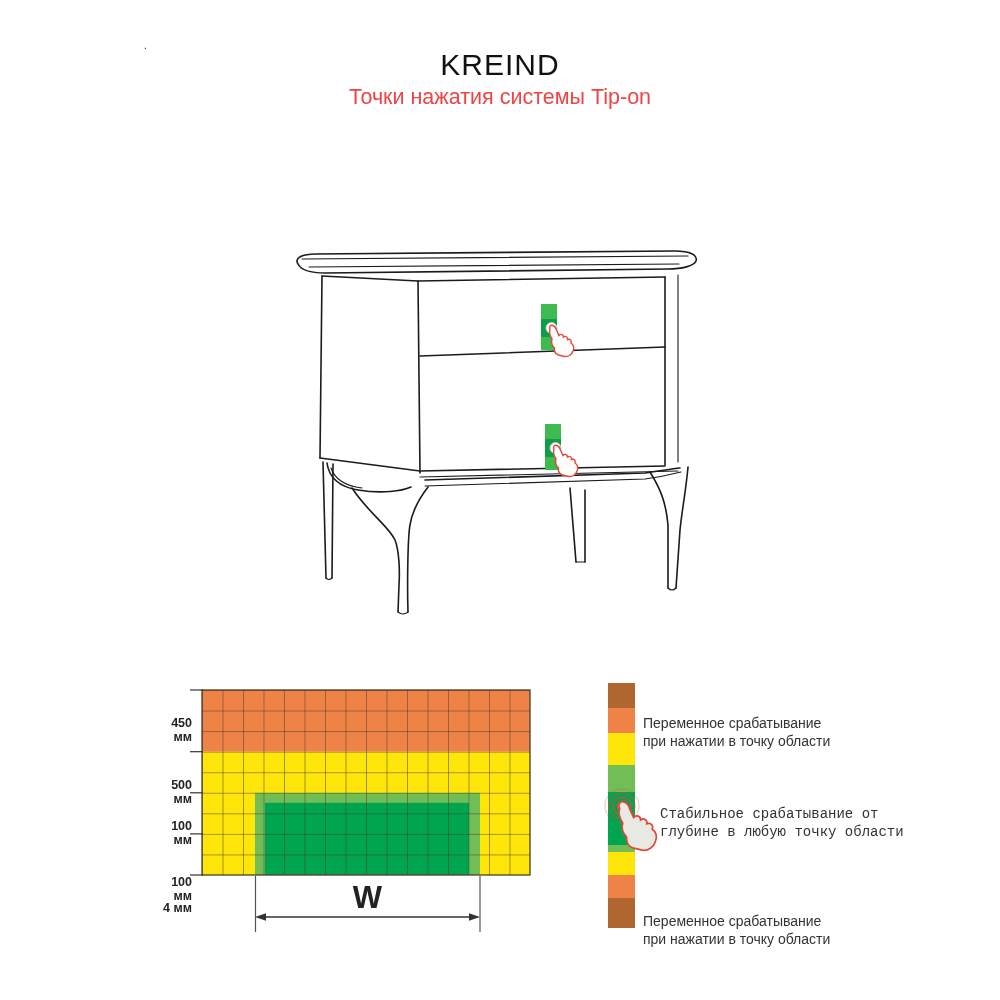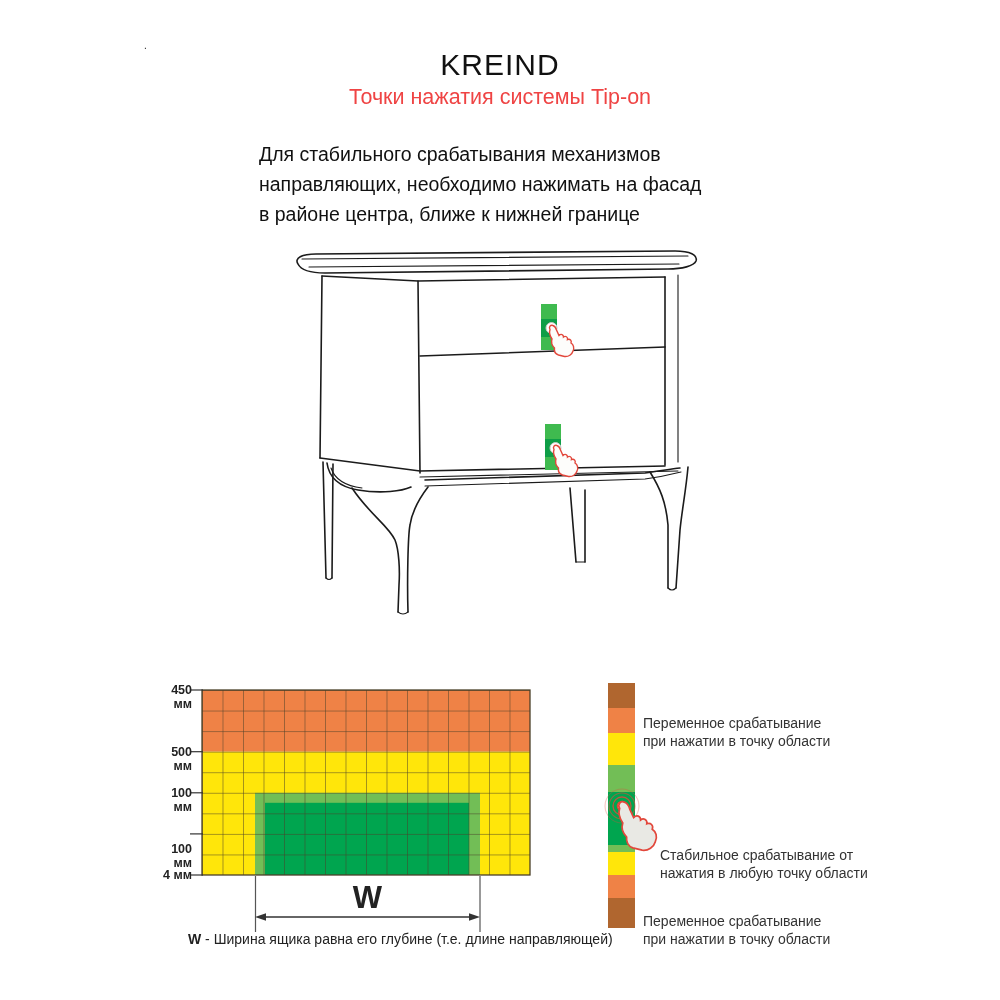--- a/index.html
+++ b/index.html
@@ -12,58 +12,53 @@
   
   .stray-dot { left:144px; top:40px; font-size:10px; color:#222; }
   .brand { left:0; top:48px; width:1000px; text-align:center;
            font-size:30px; letter-spacing:1px; color:#111; }
   .subtitle { left:0; top:85px; width:1000px; text-align:center; font-size:21.5px; color:#ef4444; }
   .descr { left:259px; top:139px; font-size:19.5px; line-height:30px; color:#111; }
 
   
   .zone-diagram { left:150px; top:680px; width:440px; height:280px; }
   .tick-label { position:absolute; left:0; width:42px; text-align:right;
-                font-size:12.5px; font-weight:bold; color:#222; }
+                font-size:12.5px; font-weight:bold; color:#222;margin-top:33px; }
   .w-label { position:absolute; left:105px; top:200px; width:225px; text-align:center;
              font-size:31px; font-weight:bold; color:#222; }
 
   
   .caption { left:188px; top:931px; font-size:14px; color:#222; }
   .caption b { font-weight:bold; }
 
   
   .legend-bar { left:608px; top:683px; width:27px; }
   .legend-bar div { width:27px; }
   .seg-brown  { background:#B0662F; }
   .seg-orange { background:#EF8246; }
   .seg-yellow { background:#FFE60A; }
   .seg-glight { background:#72BE56; }
   .seg-gdark  { background:#00A54F; }
   .legend-label { position:absolute; font-size:14px; line-height:17.5px; color:#333;margin-top:24px; }
   .ll-top    { left:643px; top:691px; }
-  .ll-mid    { left:660px; top:823px; }
+  .ll-mid    { left:660px; top:782px;font-family:Liberation Mono, monospace; }
   .ll-bottom { left:643px; top:889px; }
 
   svg { display:block; }
   .outline { fill:none; stroke:#1b1b1b; stroke-width:1.6; stroke-linecap:round; stroke-linejoin:round; }
   .thin    { fill:none; stroke:#1b1b1b; stroke-width:1.1; stroke-linecap:round; }
 </style>
 </head>
 <body>
 
 <div id="canvas">
 
   <div class="abs stray-dot">.</div>
   <div class="abs brand">KREIND</div>
   <div class="abs subtitle">Точки нажатия системы Tip-on</div>
-  <div class="abs descr">
-    <div>Для стабильного срабатывания механизмов</div>
-    <div>направляющих, необходимо нажимать на фасад</div>
-    <div>в районе центра, ближе к нижней границе</div>
-  </div>
 
   <svg class="abs" style="left:230px; top:240px;" width="520" height="390" viewBox="0 0 520 390">
     <defs>
       <path id="hand" d="M -1.5 1.5 C -3 -1 -1 -3.5 1.5 -2.5 C 3.5 -1.8 4.5 0 5 2 L 7.5 7.5
                          C 9.5 5.5 12 6.5 12 9 C 14 7.5 16.5 9 16 11.5
                          C 18.5 10.5 20.5 12.5 19.5 15 C 22 16.5 23 20 21.5 23
                          C 20.5 26.5 17 29 13 28.5 L 7 27 C 4 26 2.5 23 3 20
                          C 0.5 17.5 -0.5 14 0.5 11 C -1.5 8 -2.5 4.5 -1.5 1.5 Z"></path>
     </defs>
 
@@ -154,23 +149,20 @@
       </g>
     </svg>
     <div class="tick-label" style="top:3px;">450 мм</div>
     <div class="tick-label" style="top:64.7px;">500 мм</div>
     <div class="tick-label" style="top:105.8px;">100 мм</div>
     <div class="tick-label" style="top:162px;">100 мм</div>
     <div class="tick-label" style="top:188px;">4 мм</div>
     <div class="w-label">W</div>
   </div>
 
-  <div class="abs caption">
-    <b>W</b><span> - Ширина ящика равна его глубине (т.е. длине направляющей)</span>
-  </div>
 
   <div class="abs legend-bar">
     <div class="seg-brown" style="height:25px;"></div>
     <div class="seg-orange" style="height:25px;"></div>
     <div class="seg-yellow" style="height:32px;"></div>
     <div class="seg-glight" style="height:27px;"></div>
     <div class="seg-gdark" style="height:53px;"></div>
     <div class="seg-glight" style="height:7px;"></div>
     <div class="seg-yellow" style="height:23px;"></div>
     <div class="seg-orange" style="height:23px;"></div>
@@ -193,20 +185,20 @@
                C 0.5 17.5 -0.5 14 0.5 11 C -1.5 8 -2.5 4.5 -1.5 1.5 Z" fill="#e9e9e4" stroke="#E2473B" stroke-width="1.1"></path>
     </defs>
   </svg>
 
   <div class="legend-label ll-top">
     <div>Переменное срабатывание</div>
     <div>при нажатии в точку области</div>
   </div>
   <div class="legend-label ll-mid">
     <div>Стабильное срабатывание от</div>
-    <div>нажатия в любую точку области</div>
+    <div>глубине в любую точку области</div>
   </div>
   <div class="legend-label ll-bottom">
     <div>Переменное срабатывание</div>
     <div>при нажатии в точку области</div>
   </div>
 
 </div>
 
 </body></html>

